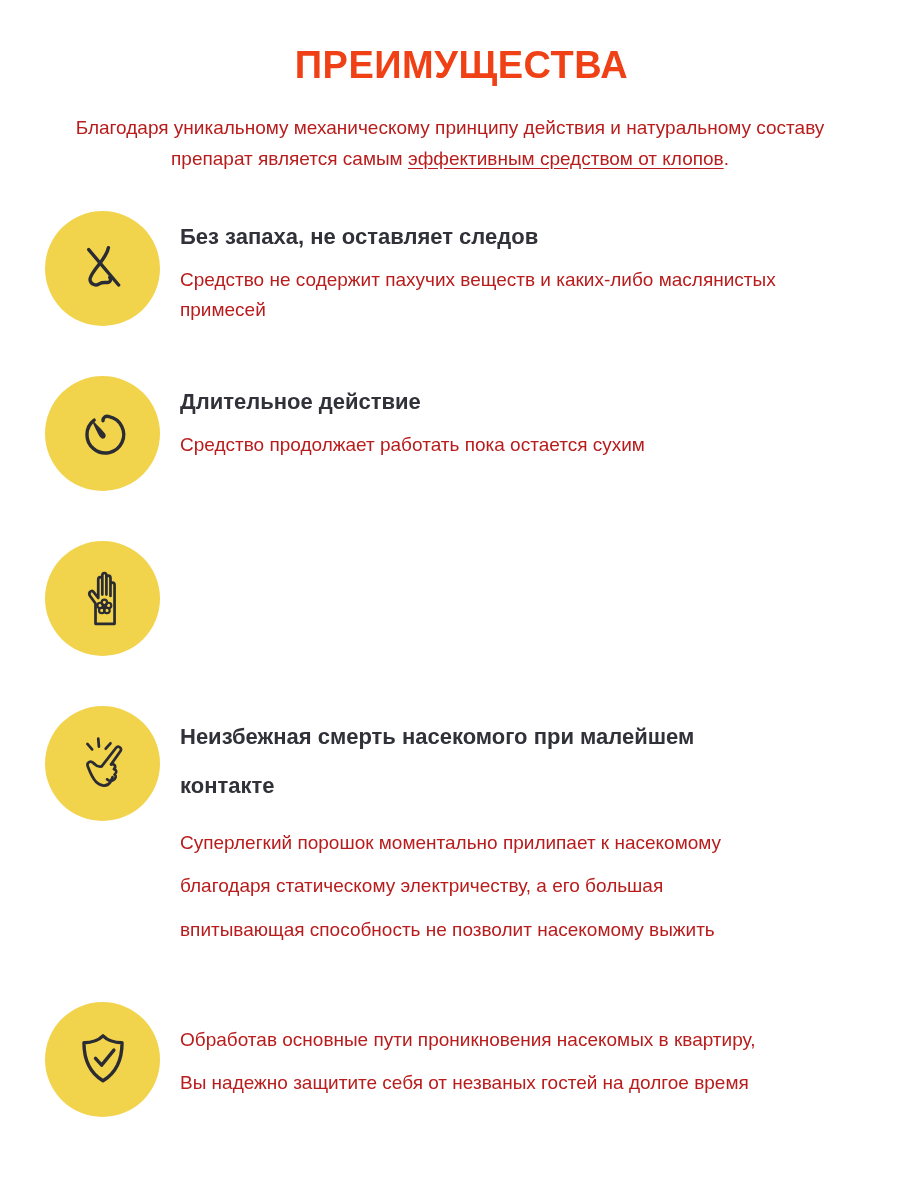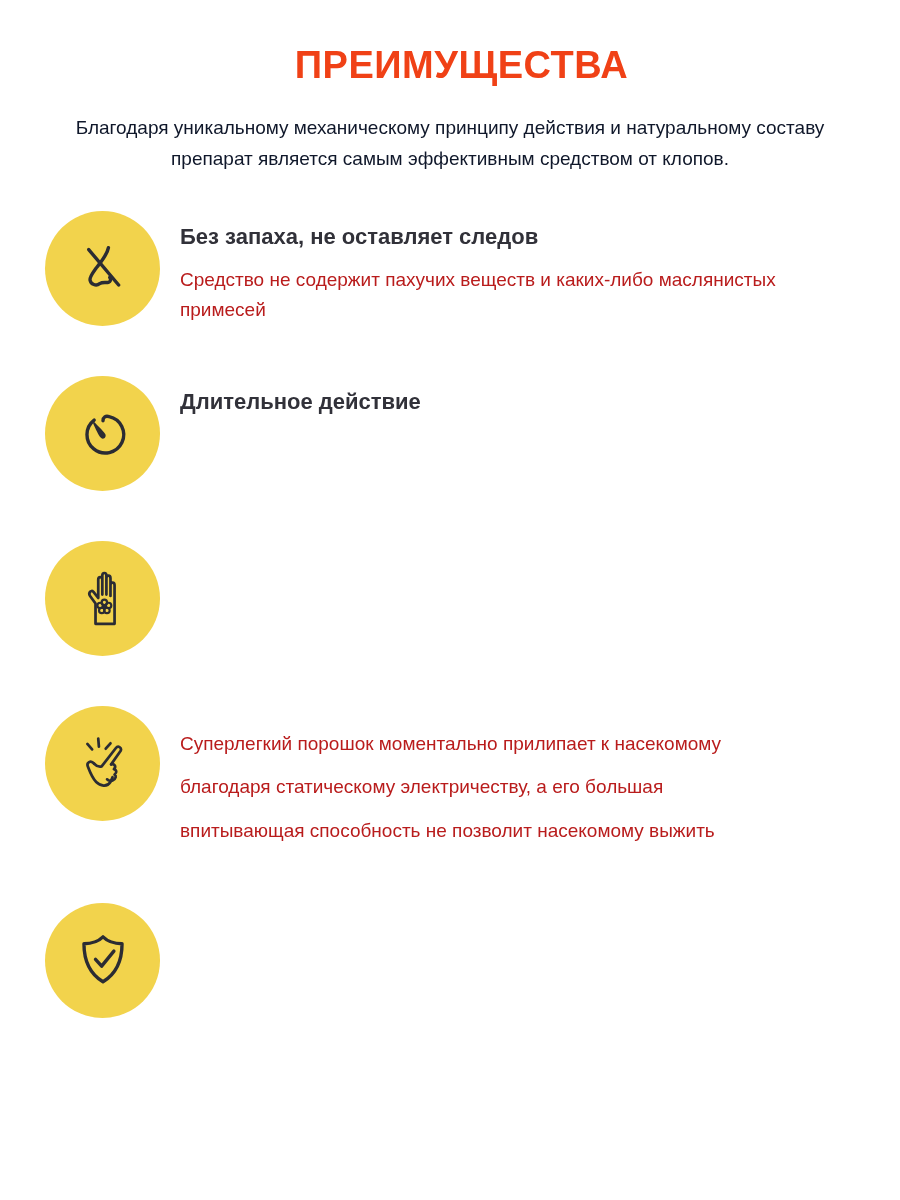--- a/index.html
+++ b/index.html
@@ -25,24 +25,25 @@
     letter-spacing: 0.5px;
     color: #f04116;
     padding-left: 39px;
   }
   .intro {
     margin: 0 auto 36px auto;
     max-width: 888px;
     text-align: center;
     font-size: 19px;
     line-height: 1.62;
-    color: #0f172a;
+    color: #b91c1c;
     white-space: pre-line;
   }
   .intro .u {
+    text-decoration: underline;
     text-underline-offset: 3px;
   }
   .features {
     padding-left: 45px;
     padding-right: 40px;
   }
   .feature {
     display: flex;
     align-items: flex-start;
     margin-bottom: 50px;
@@ -136,20 +137,21 @@
 
     <div class="feature">
       <div class="icon-circle">
         <svg viewBox="0 0 100 100" aria-hidden="true">
           <path class="ic" d="M37,31 A27,27 0 1 0 59,26 C54,24 50,27 50,32"></path>
           <path class="ic-fill" d="M37,34 C43,40 50,47 53,51 C56,55 51,61 47,57 C43,53 39,43 36,37 C35,35 36,33 37,34 Z"></path>
         </svg>
       </div>
       <div class="feature-text">
         <h3 class="feature-title">Длительное действие</h3>
+        <p class="feature-desc">Средство продолжает работать пока остается сухим</p>
       </div>
     </div>
 
     <div class="feature">
       <div class="icon-circle">
         <svg viewBox="0 0 100 100" aria-hidden="true">
           <path class="ic-thin" d="M39,88 L39,58 L31,47 C28,43 32,37 36,41 L43,50 L43,23 C43,18 49,18 49,23 L49,45 L49,17 C49,12 55,12 55,17 L55,45 L55,21 C55,16 61,16 61,21 L61,47 L61,31 C61,26 67,26 67,31 L67,88 Z"></path>
           <g class="ic-thin" style="stroke-width:3.2">
             <circle cx="52" cy="56.5" r="4"></circle>
             <circle cx="45.8" cy="61" r="4"></circle>
@@ -167,31 +169,35 @@
         <svg viewBox="0 0 100 100" aria-hidden="true">
           <path class="ic-thin" d="M34,30 L27,22"></path>
           <path class="ic-thin" d="M44,26 L43,14"></path>
           <path class="ic-thin" d="M54,29 L61,21"></path>
           <path class="ic-thin" d="M37,51 C32,45 25,49 28,56 C31,64 34,72 40,78 C46,84 56,86 61,78 L64,71"></path>
           <path class="ic-thin" d="M37,51 C41,55 45,56 48,55 L69,28 C72,24 78,27 76,32 L62,52"></path>
           <path class="ic-thin" d="M62,52 C67,51 70,55 66,59 C70,60 71,64 67,67 C70,69 69,73 65,75 C62,77 58,76 56,74"></path>
         </svg>
       </div>
       <div class="feature-text">
+        <h3 class="feature-title">Неизбежная смерть насекомого при малейшем
+контакте</h3>
         <p class="feature-desc">Суперлегкий порошок моментально прилипает к насекомому
 благодаря статическому электричеству, а его большая
 впитывающая способность не позволит насекомому выжить</p>
       </div>
     </div>
 
     <div class="feature feature--spaced">
       <div class="icon-circle">
         <svg viewBox="0 0 100 100" aria-hidden="true">
           <path class="ic" d="M50,16 C57,23 67,26 78,26 C78,46 73,68 50,82 C27,68 22,46 22,26 C33,26 43,23 50,16 Z"></path>
           <path class="ic" d="M39,49 L48,59 L66,37"></path>
         </svg>
       </div>
       <div class="feature-text">
+        <p class="feature-desc">Обработав основные пути проникновения насекомых в квартиру,
+Вы надежно защитите себя от незваных гостей на долгое время</p>
       </div>
     </div>
 
   </div>
 </div>
 
 </body></html>

